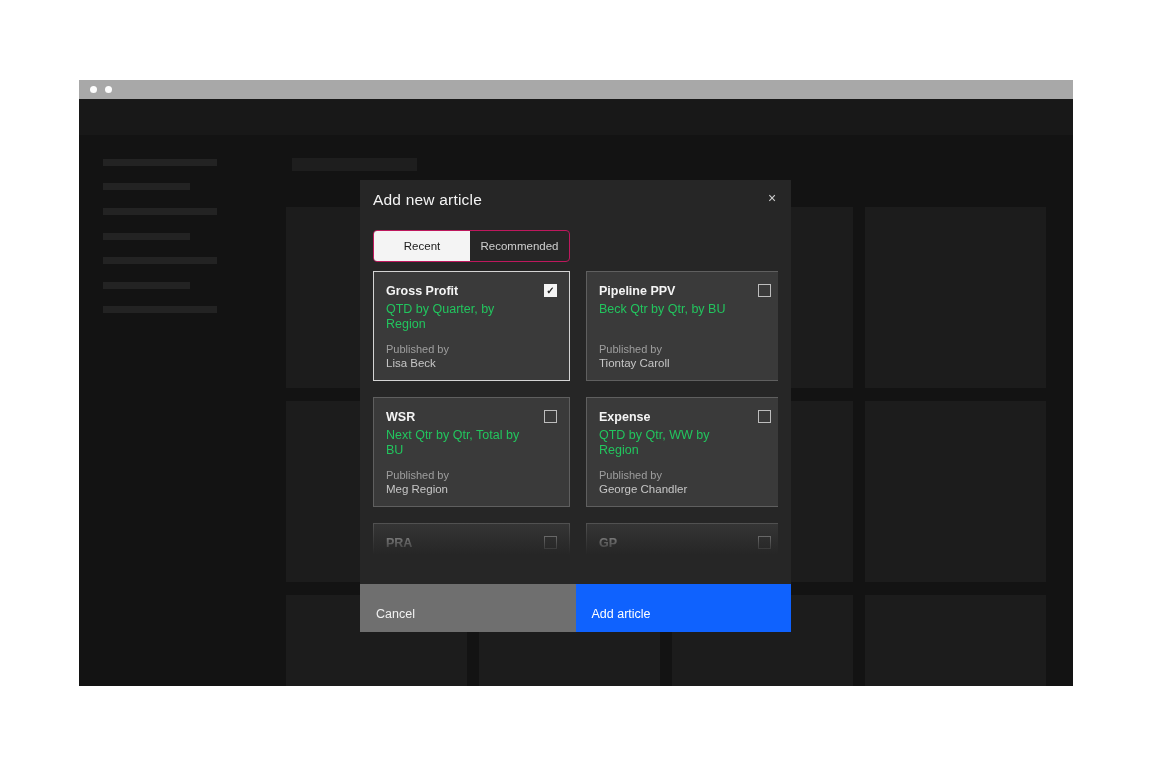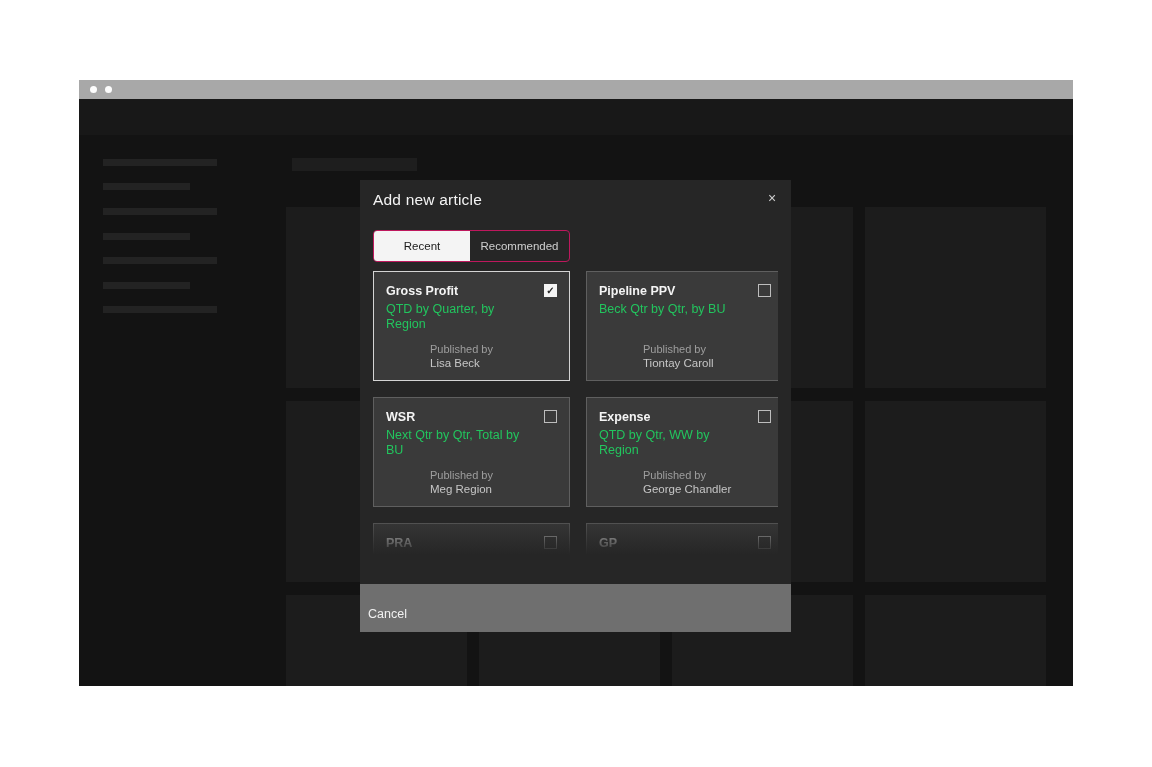--- a/index.html
+++ b/index.html
@@ -35,32 +35,32 @@
                 font-size:11.5px; cursor:pointer; }
   .seg-recent { width:96px; background:#f4f4f4; color:#1a1a1a; }
   .seg-recommended { width:99px; background:transparent; color:#cfcfcf; }
 
   .cards-viewport { position:absolute; left:13px; top:91px; width:405px; height:294px; overflow:hidden; }
   .cards-grid { display:grid; grid-template-columns:197px 198px; column-gap:10px; row-gap:13px;gap:16px; }
   .card { position:relative; height:110px; background:#3a3a3a; border:1px solid #5f5f5f; padding:12px; cursor:pointer; }
   .card.selected { border-color:#d4d4d4; }
   .card-title { font-size:12.5px; font-weight:bold; color:#f4f4f4; line-height:15px; }
   .card-sub { font-size:12.5px; color:#22c55e; line-height:15px; margin-top:3px; padding-right:24px; }
-  .card-pub { position:absolute; left:12px; bottom:10px;margin-left:44px; }
+  .card-pub { position:absolute; left:12px; bottom:10px; }
   .pub-label { font-size:11px; color:#9e9e9e; line-height:13px; }
   .pub-name { font-size:11.5px; color:#c6c6c6; line-height:13px; margin-top:1px; }
   .checkbox { position:absolute; top:12px; right:12px; width:13px; height:13px;
               border:1px solid #bdbdbd; background:transparent; color:transparent;
               font-size:10px; line-height:11px; text-align:center; cursor:pointer; }
   .checkbox.checked { background:#f4f4f4; border-color:#f4f4f4; color:#262626; font-weight:bold; }
   .fade { position:absolute; left:0; bottom:0; width:100%; height:52px; pointer-events:none;
           background:linear-gradient(to bottom, rgba(38,38,38,0) 0%, #262626 80%); }
 
   .modal-footer { position:absolute; left:0; bottom:0; width:100%; height:48px; display:flex; }
-  .btn { flex:1; border:none; text-align:left; padding:12px 16px 0 8px; font-size:12.5px;
+  .btn { flex:1; border:none; text-align:left; padding:12px 16px 0 16px; font-size:12.5px;
          font-family:"Liberation Sans",sans-serif; cursor:pointer; }
   .btn-cancel { background:#6f6f6f; color:#f1f1f1; }
   .btn-primary { background:#0f62fe; color:#ffffff; }
 </style>
 </head>
 <body>
 
 <div class="window">
   <div class="titlebar">
     <div class="dot dot1"></div>
@@ -158,14 +158,15 @@
         <div class="card-sub">QTD by Quarter, NA by BU</div>
         <div class="checkbox"></div>
       </div>
 
     </div>
     <div class="fade"></div>
   </div>
 
   <div class="modal-footer">
     <button class="btn btn-cancel">Cancel</button>
+    <button class="btn btn-primary">Add article</button>
   </div>
 </div>
 
 </body></html>

